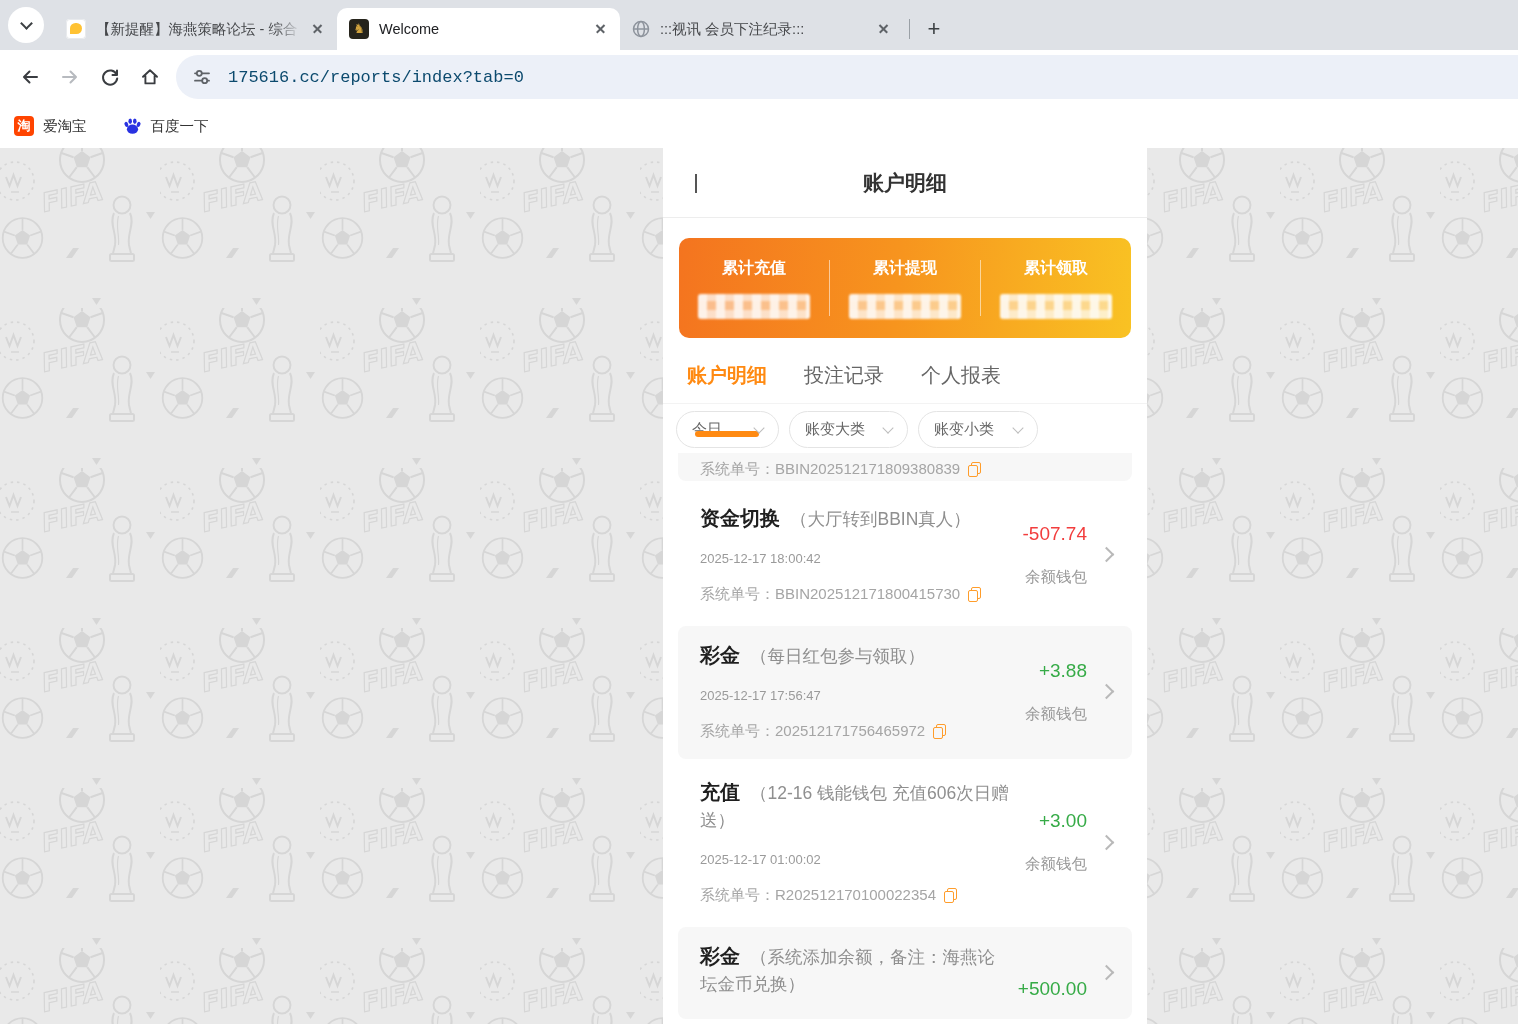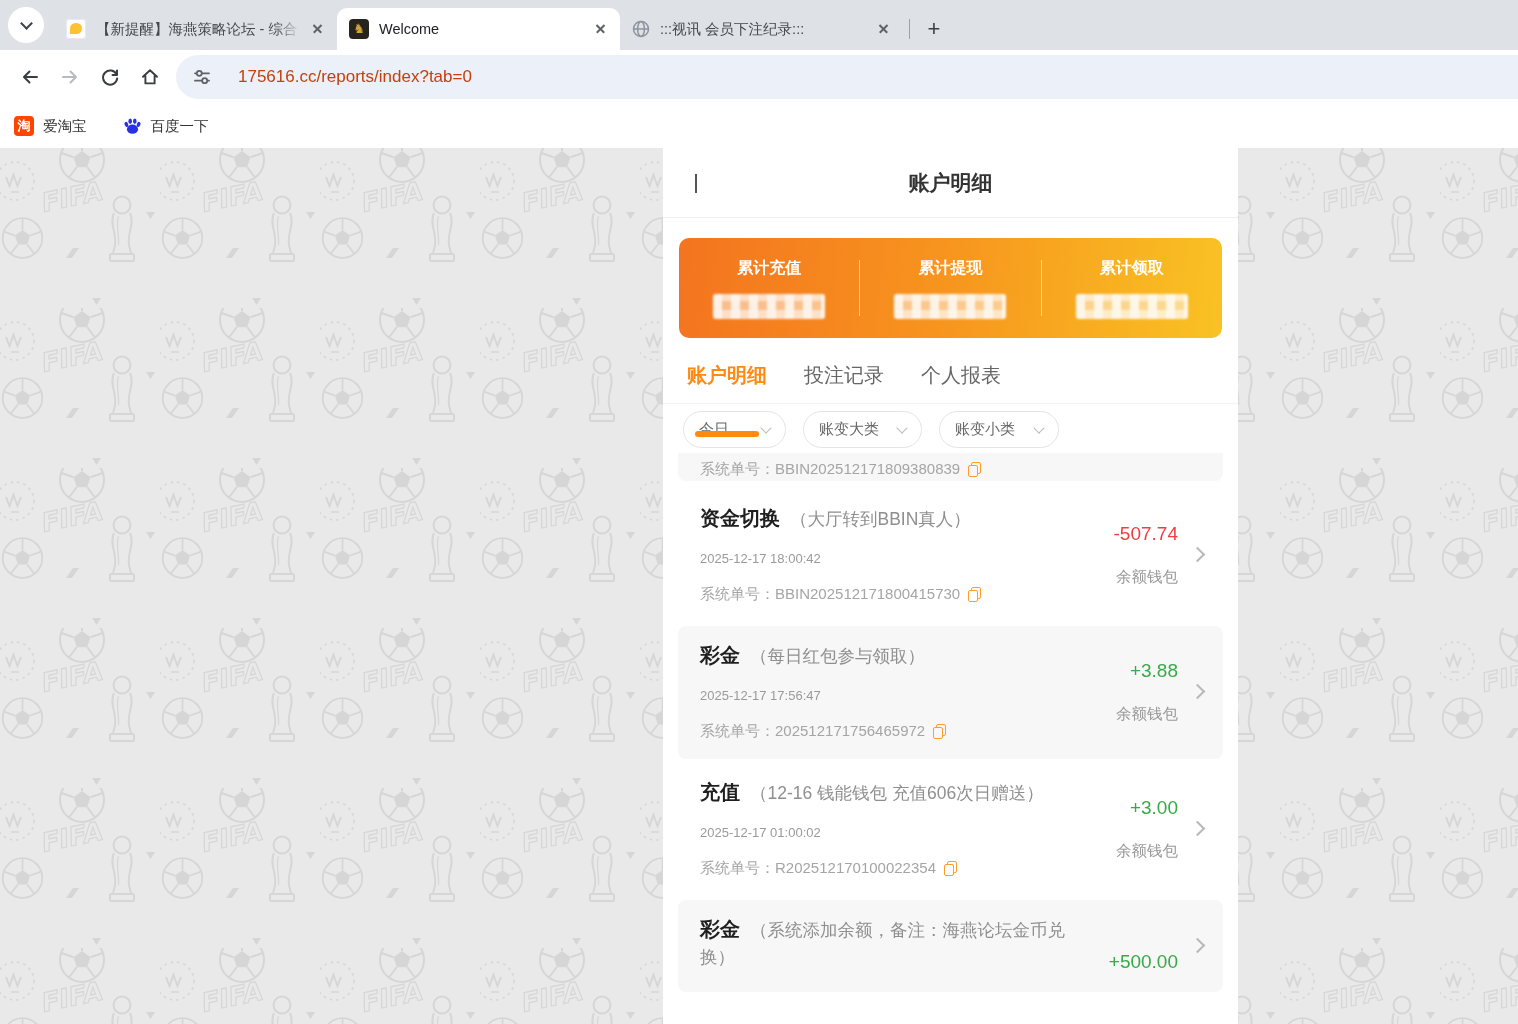--- a/index.html
+++ b/index.html
@@ -30,33 +30,33 @@
               font-size:13px; line-height:20px; text-align:center; flex:none; }
   .fav-globe { width:18px; height:18px; flex:none; }
   .tab-sep { width:1px; height:20px; background:#9aa0a6; margin:0 9px 11px 6px; flex:none; }
   .newtab-btn { width:30px; height:30px; margin-bottom:6px; display:flex; align-items:center; justify-content:center;
                 font-size:22px; color:#3c4043; flex:none; }
 
   .toolbar { height:54px; background:#fff; display:flex; align-items:center; padding-left:10px; }
   .nav-ic { width:40px; height:40px; display:flex; align-items:center; justify-content:center; flex:none; }
   .omnibox { flex:1; height:44px; background:#ecf0f8; border-radius:22px 0 0 22px; margin-left:6px;
              display:flex; align-items:center; padding:0 16px; }
-  .url-text { font-size:17px; color:#c2410c; margin-left:26px; white-space:nowrap; }
+  .url-text { font-size:17px; color:#0c4a6e; margin-left:16px; white-space:nowrap;font-family:Liberation Mono, monospace; }
 
   .bookmarks { height:44px; background:#fff; display:flex; align-items:center; padding-left:14px; gap:36px; }
   .bm { display:flex; align-items:center; gap:9px; }
   .bm-label { font-size:14.5px; color:#333; }
   .ic-taobao { width:20px; height:20px; background:#ff4400; border-radius:4px; color:#fff; font-size:13px;
                font-weight:bold; line-height:20px; text-align:center; }
 
   
   .content { position:relative; height:876px; overflow:hidden; }
   .bg-svg { position:absolute; inset:0; display:block; }
 
-  .panel { position:absolute; left:663px; top:0; width:575px; height:876px; background:#fff; overflow:hidden; }
+  .panel { position:absolute; left:663px; top:0; width:484px; height:876px; background:#fff; overflow:hidden; }
 
   .p-header { height:70px; display:flex; align-items:center; justify-content:center; position:relative;
               border-bottom:1px solid #ededed; }
   .back-btn { position:absolute; left:28px; top:26px; width:20px; height:20px; }
   .chev-left { width:13px; height:13px; border-left:2.5px solid #555; border-bottom:2.5px solid #555;
                transform:rotate(45deg); margin:2px 0 0 4px; }
   .p-title { font-size:21px; font-weight:600; color:#333; }
 
   .summary { margin:20px 16px 0; height:100px; border-radius:10px; display:flex; align-items:center;
              background:linear-gradient(95deg,#f4741f 0%,#f7941e 48%,#f9c223 100%); }
@@ -67,21 +67,21 @@
       repeating-linear-gradient(90deg, rgba(255,255,255,.95) 0 9px, rgba(255,255,255,.30) 9px 18px),
       repeating-linear-gradient(0deg,  rgba(255,255,255,.75) 0 9px, rgba(255,226,196,.45) 9px 18px); }
   .sum-div { width:1px; height:56px; background:rgba(255,255,255,.55); flex:none; }
 
   .tabs-nav { padding:24px 24px 0; height:66px; display:flex; gap:37px; border-bottom:1px solid #f3f3f3; }
   .ptab { font-size:20px; color:#666; position:relative; display:flex; flex-direction:column; align-items:center; }
   .ptab.active { color:#ff8a12; font-weight:700; }
   .ptab.active::after { content:""; width:64px; height:6px; border-radius:3px; background:#ff8a12;
                         position:absolute; bottom:-34px; }
 
-  .filters { height:49px; padding:7px 20px 0; display:flex; gap:17px; }
+  .filters { height:49px; padding:7px 13px 0; display:flex; gap:10px; }
   .pill { height:37px; border:1px solid #e4e4e4; border-radius:19px; display:flex; align-items:center;
           justify-content:space-between; padding:0 15px; font-size:15px; color:#666; background:#fff; }
   .pill.w1 { min-width:103px; } .pill.w2 { min-width:119px; } .pill.w3 { min-width:120px;justify-content:space-between; }
   .pill-chev { width:8px; height:8px; border-left:1.6px solid #bdbdbd; border-bottom:1.6px solid #bdbdbd;
                transform:rotate(-45deg); margin-top:-3px; }
 
   .list { padding:0 15px; }
   .partial-card { height:28px; background:#f7f7f7; border-radius:0 0 8px 8px; overflow:hidden;
                   position:relative; margin-bottom:8px; }
   .partial-card .order-line { position:absolute; top:-7px; left:22px; }

